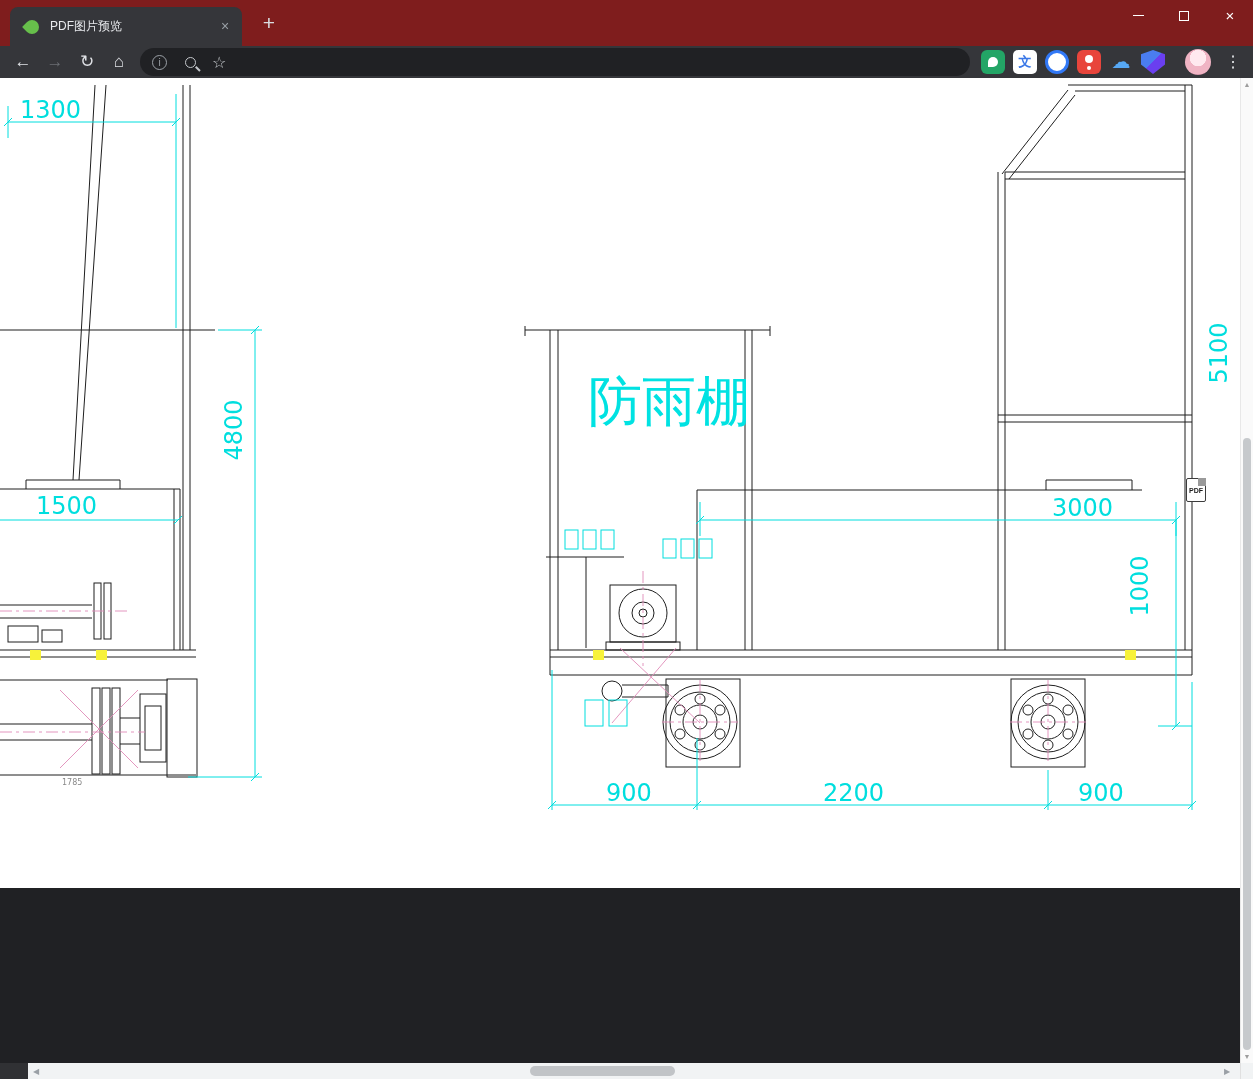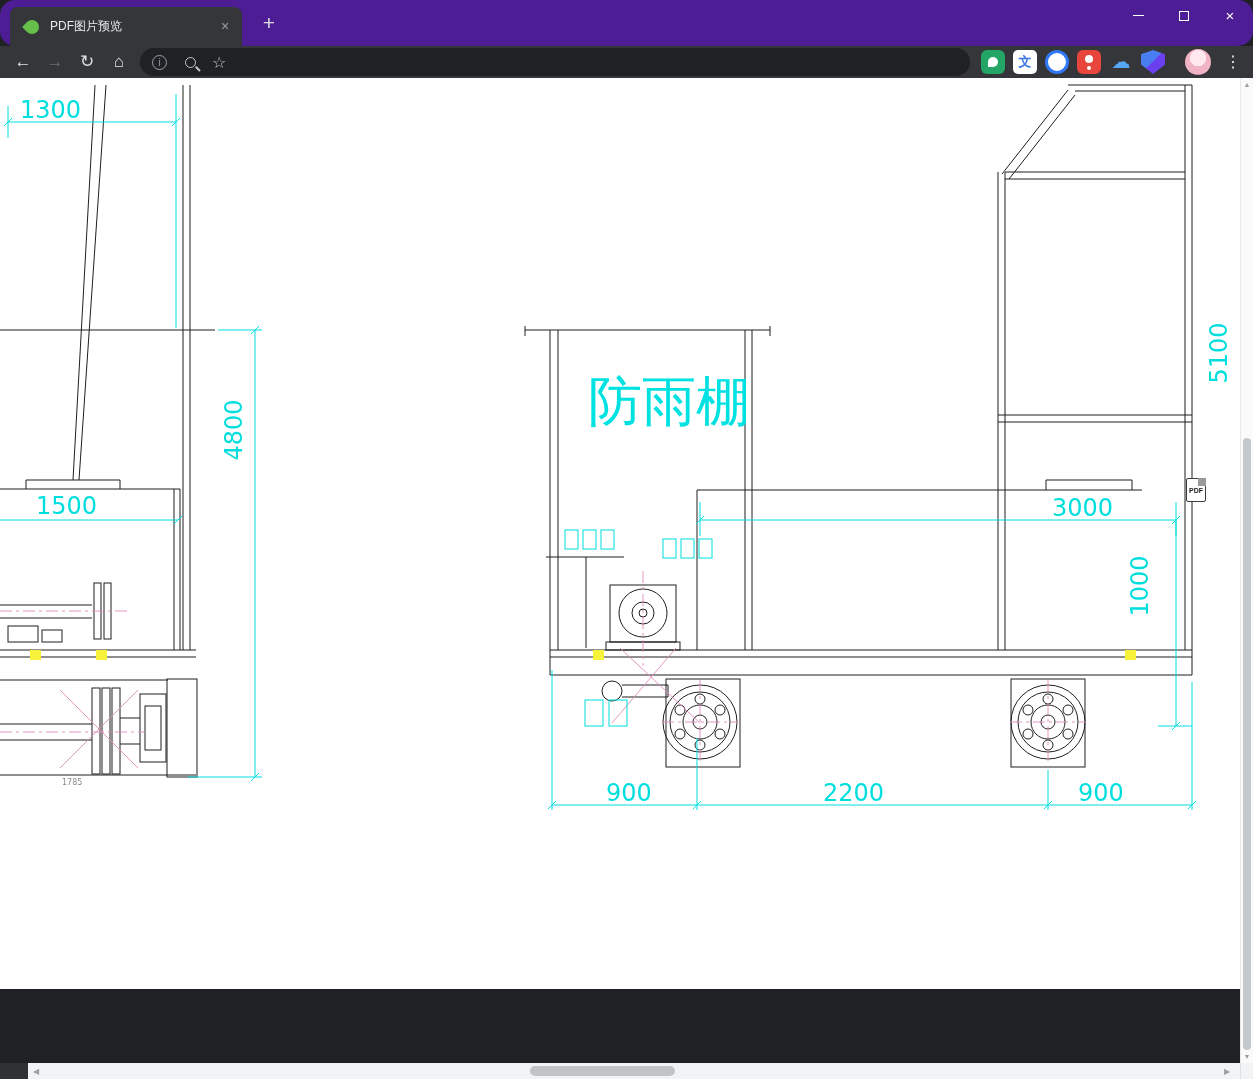--- a/index.html
+++ b/index.html
@@ -1,21 +1,21 @@
 <!DOCTYPE html>
 <html><head>
 <meta charset="utf-8">
 <style>
   * { margin:0; padding:0; box-sizing:border-box; }
   body {
     width:1253px; height:1079px; overflow:hidden; position:relative;
     background:#202124; font-family:"Liberation Sans", sans-serif;
   }
   
-  .tabstrip { position:absolute; top:0; left:0; width:1253px; height:46px; background:#4c1d95;border-radius:15px; }
+  .tabstrip { position:absolute; top:0; left:0; width:1253px; height:46px; background:#7f1d1d; }
   .tab {
     position:absolute; left:10px; top:7px; width:232px; height:39px;
     background:#35363a; border-radius:8px 8px 0 0; display:flex; align-items:center;
     padding:0 8px; color:#e8eaed;
   }
   .favicon { width:14px; height:14px; background:#67bf4b; border-radius:50% 50% 50% 0;
     transform:rotate(45deg); margin:0 11px 0 7px; flex:none; }
   .tab-title { font-size:12px; flex:1; white-space:nowrap; overflow:hidden; }
   .tab-close { width:18px; height:18px; line-height:17px; text-align:center; color:#9aa0a6;
     font-size:14px; border-radius:50%; flex:none; }
@@ -57,21 +57,21 @@
     background:#fff; border-radius:50%; box-shadow:0 9px 0 -2px #fff; }
   .ext-cloud { left:1109px; color:#56a8f5; font-size:19px; text-align:center; line-height:24px; }
   .ext-shield { left:1141px; background:linear-gradient(135deg,#4a7df0 50%,#6a3ff0 50%);
     clip-path:polygon(50% 0,100% 18%,100% 60%,50% 100%,0 60%,0 18%); }
   .avatar { position:absolute; left:1185px; top:3px; width:26px; height:26px; border-radius:50%;
     background:radial-gradient(circle at 50% 35%, #ffe9ef 0 38%, #f0b4c4 39% 75%, #d897ad 76% 100%); }
   .menu-btn { position:absolute; left:1221px; top:0; width:24px; height:32px; color:#e8eaed;
     font-size:16px; text-align:center; line-height:32px; }
 
   
-  .content { position:absolute; top:78px; left:0; width:1240px; height:911px; background:#ffffff; overflow:hidden; }
+  .content { position:absolute; top:78px; left:0; width:1240px; height:810px; background:#ffffff; overflow:hidden; }
   svg .k { stroke:#1f1f1f; fill:none; stroke-width:1; }
   svg .c { stroke:#00dede; fill:none; stroke-width:1; }
   svg .p { stroke:#e08bb8; fill:none; stroke-width:0.9; }
   svg .y rect { fill:#f7f23a; stroke:none; }
   svg text.dim { fill:#00dede; font-size:24px; font-family:"DejaVu Sans", sans-serif; }
   svg text.tiny { fill:#8a8a8a; font-size:8px; font-family:"DejaVu Sans", sans-serif; }
   svg text.canopy { fill:#00e2e2; font-size:54px; font-family:"DejaVu Sans", sans-serif; }
   .pagebreak { stroke:#e3e3e3; stroke-width:1; }
 
   .pdf-icon { position:absolute; left:1186px; top:400px; width:20px; height:24px; background:#fff;

